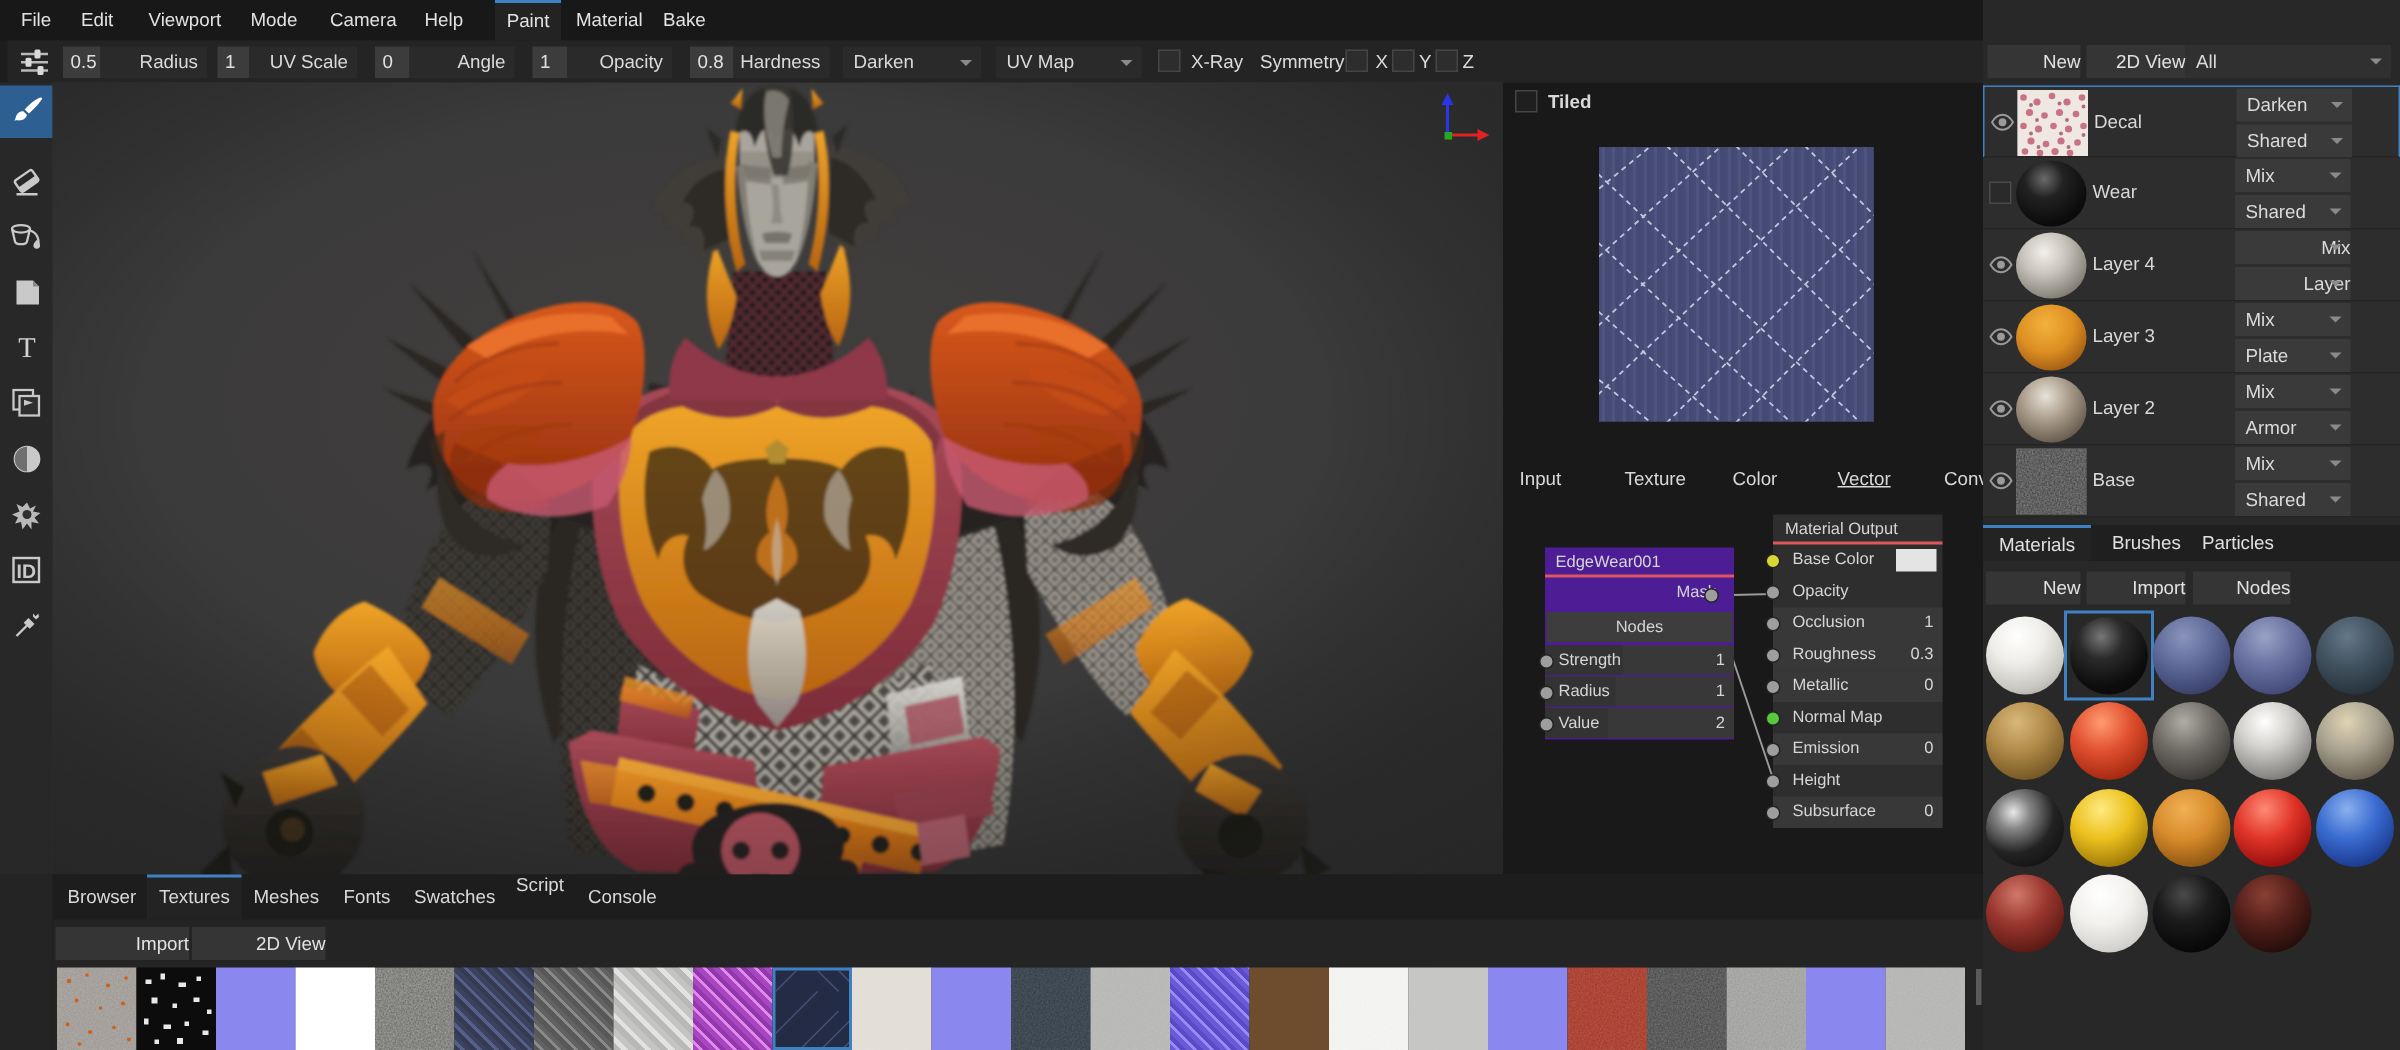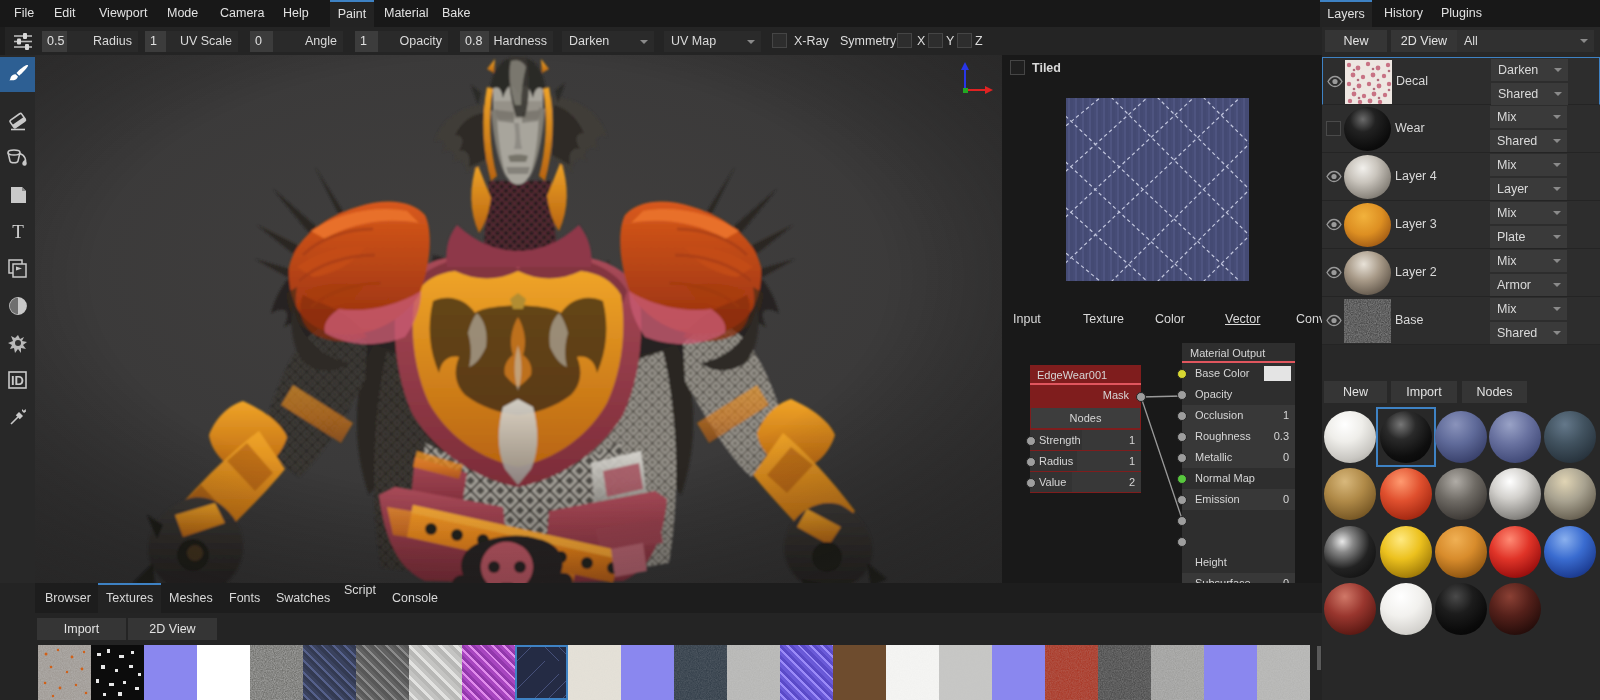--- a/index.html
+++ b/index.html
@@ -36,21 +36,21 @@
 
   
   #panel2d { left:1002px; top:55px; width:320px; height:528px; background:#191919; }
   .grid { background-image:
       repeating-linear-gradient(0deg, rgba(255,255,255,0.025) 0 1px, transparent 1px 9px),
       repeating-linear-gradient(90deg, rgba(255,255,255,0.025) 0 1px, transparent 1px 9px); }
 
   
   #rightpanel { left:1322px; top:0; width:278px; height:700px; background:#282828; }
   .rtab { position:absolute; height:27px; line-height:27px; font-size:12.5px; color:#e0e0e0; }
-  .btn { position:absolute; background:#353535; color:#e2e2e2; font-size:12.5px; text-align:center; }
+  .btn { position:absolute; background:#353535; color:#e2e2e2; font-size:12.5px; text-align:right; }
 
   
   #bottombar { left:35px; top:583px; width:1287px; height:117px; background:#242424; }
 </style>
 </head>
 <body>
 <div id="stage">
   <svg width="0" height="0" style="position:absolute">
     <defs>
       <filter id="noisef" x="0" y="0" width="100%" height="100%">
@@ -413,21 +413,21 @@
     <span class="abs txt" style="left:81px; top:257px;">Texture</span>
     <span class="abs txt" style="left:153px; top:257px;">Color</span>
     <span class="abs txt" style="left:223px; top:257px;text-decoration:underline;">Vector</span>
     <span class="abs txt" style="left:294px; top:257px;">Conv</span>
 
     <svg class="abs" style="left:0; top:0;" width="320" height="528" viewBox="0 0 320 528">
       <path d="M139 342 L180 341" stroke="#9a9a9a" stroke-width="1.3" fill="none"></path>
       <path d="M139 342 L180 464" stroke="#9a9a9a" stroke-width="1.3" fill="none"></path>
     </svg>
 
-    <div class="abs" style="left:28px; top:310px; width:111px; background:#7f1d1d; font-size:11px; color:#d6d6d6;">
+    <div class="abs" style="left:28px; top:310px; width:126px; background:#4c1d95; font-size:11px; color:#d6d6d6;">
       <div style="height:20px; line-height:20px; padding-left:7px; border-bottom:2px solid #e0565e;">EdgeWear001</div>
       <div style="height:20px; line-height:20px; text-align:right; padding-right:12px;">Mask</div>
       <div style="height:3px"></div>
       <div style="height:20px; line-height:20px; text-align:center; background:#3d3d3d; margin:0 1px;">Nodes</div>
       <div style="height:1px"></div>
       <div style="height:20px; line-height:20px; background:#383838; margin:1px 0;"><span style="padding-left:9px; background:#333; display:inline-block; width:52px; height:20px;">Strength</span><span style="float:right; padding-right:6px;">1</span></div>
       <div style="height:20px; line-height:20px; background:#383838; margin:1px 0;"><span style="padding-left:9px; background:#333; display:inline-block; width:47px; height:20px;">Radius</span><span style="float:right; padding-right:6px;">1</span></div>
       <div style="height:20px; line-height:20px; background:#383838; margin:1px 0;"><span style="padding-left:9px; background:#333; display:inline-block; width:42px; height:20px;">Value</span><span style="float:right; padding-right:6px;">2</span></div>
     </div>
     <svg class="abs" style="left:22px; top:304px;" width="124" height="140">
@@ -439,41 +439,36 @@
 
     <div class="abs" style="left:180px; top:288px; width:113px; background:#2e2e2e; font-size:11px; color:#d6d6d6;">
       <div style="height:20px; line-height:20px; padding-left:8px; border-bottom:2px solid #e0565e;">Material Output</div>
       <div style="height:21px; line-height:21px; padding-left:13px; position:relative;">Base Color<span class="abs" style="right:4px; top:3px; width:27px; height:15px; background:#e4e4e4;"></span></div>
       <div style="height:21px; line-height:21px; padding-left:13px;">Opacity</div>
       <div style="height:21px; line-height:21px; padding-left:13px; background:#383838;">Occlusion<span style="float:right; padding-right:6px;">1</span></div>
       <div style="height:21px; line-height:21px; padding-left:13px; background:#383838;">Roughness<span style="float:right; padding-right:6px;">0.3</span></div>
       <div style="height:21px; line-height:21px; padding-left:13px; background:#383838;">Metallic<span style="float:right; padding-right:6px;">0</span></div>
       <div style="height:21px; line-height:21px; padding-left:13px;">Normal Map</div>
       <div style="height:21px; line-height:21px; padding-left:13px; background:#383838;">Emission<span style="float:right; padding-right:6px;">0</span></div>
-      <div style="height:21px; line-height:21px; padding-left:13px;margin-top:42px;">Height</div>
+      <div style="height:21px; line-height:21px; padding-left:13px;">Height</div>
       <div style="height:21px; line-height:21px; padding-left:13px; background:#383838;">Subsurface<span style="float:right; padding-right:6px;">0</span></div>
     </div>
     <svg class="abs" style="left:174px; top:282px;" width="16" height="220">
       <circle cx="6" cy="37" r="4.5" fill="#d8d832" stroke="#242424"></circle>
       <circle cx="6" cy="58" r="4.5" fill="#9e9e9e" stroke="#242424"></circle>
       <circle cx="6" cy="79" r="4.5" fill="#9e9e9e" stroke="#242424"></circle>
       <circle cx="6" cy="100" r="4.5" fill="#9e9e9e" stroke="#242424"></circle>
       <circle cx="6" cy="121" r="4.5" fill="#9e9e9e" stroke="#242424"></circle>
       <circle cx="6" cy="142" r="4.5" fill="#58c83e" stroke="#242424"></circle>
       <circle cx="6" cy="163" r="4.5" fill="#9e9e9e" stroke="#242424"></circle>
       <circle cx="6" cy="184" r="4.5" fill="#9e9e9e" stroke="#242424"></circle>
       <circle cx="6" cy="205" r="4.5" fill="#9e9e9e" stroke="#242424"></circle>
     </svg>
   </div>
   <div id="rightpanel" class="abs">
-    <div class="abs" style="left:0; top:0; width:278px; height:27px; background:#181818;">
-      <div class="rtab tab-active" style="left:-2px; width:52px; text-align:center; line-height:25px;">Layers</div>
-      <div class="rtab" style="left:62px;">History</div>
-      <div class="rtab" style="left:119px;">Plugins</div>
-    </div>
     <div class="btn" style="left:3px; top:30px; width:62px; height:22px; line-height:22px;">New</div>
     <div class="btn" style="left:69px; top:30px; width:66px; height:22px; line-height:22px;">2D View</div>
     <div class="drop" style="left:135px; top:30px; width:137px; height:22px; line-height:22px; background:#303030;">All</div>
 
     <div id="layers">
 <div class="abs" style="left:0; top:57px; width:278px; height:48px; background:#2d2d2d; border:1px solid #3e82c4; border-bottom:1px solid #242424;">
           <svg class="abs" style="left:4px;top:17px" width="16" height="13" viewBox="0 0 16 13">
             <path d="M1 6.5C3 3 5.5 1.5 8 1.5S13 3 15 6.5C13 10 10.5 11.5 8 11.5S3 10 1 6.5z" fill="none" stroke="#9a9a9a" stroke-width="1.3"></path>
             <circle cx="8" cy="6.5" r="2.6" fill="#9a9a9a"></circle>
           </svg>
@@ -520,21 +515,21 @@
           <div class="drop" style="left:168px; top:1px; width:77px; height:22px; line-height:22px; background:#3a3a3a;">Darken</div>
           <div class="drop" style="left:168px; top:25px; width:77px; height:22px; line-height:22px; background:#3a3a3a;">Shared</div>
         </div>
 <div class="abs" style="left:0; top:105px; width:278px; height:48px; background:#2d2d2d;  border-bottom:1px solid #242424;">
           <div class="abs" style="left:4px;top:16px;width:15px;height:15px;background:#2a2a2a;border:1px solid #4a4a4a;"></div>
           <div class="abs" style="left:22px; top:2px; width:47px; height:44px; background:radial-gradient(circle at 40% 28%, #6a6a6a 0%, #222 30%, #0c0c0c 70%, #050505 100%); border-radius:50%;"></div>
           <span class="abs txt" style="left:73px; top:16px;">Wear</span>
           <div class="drop" style="left:168px; top:1px; width:77px; height:22px; line-height:22px; background:#3a3a3a;">Mix</div>
           <div class="drop" style="left:168px; top:25px; width:77px; height:22px; line-height:22px; background:#3a3a3a;">Shared</div>
         </div>
-<div class="abs" style="left:0; top:153px; width:278px; height:48px; background:#2d2d2d;  border-bottom:1px solid #242424;">
+<div class="abs" style="left:0; top:153px; width:278px; height:48px; background:#2d2d2d;  border-bottom:1px solid #242424;text-align:right;">
           <svg class="abs" style="left:4px;top:17px" width="16" height="13" viewBox="0 0 16 13">
             <path d="M1 6.5C3 3 5.5 1.5 8 1.5S13 3 15 6.5C13 10 10.5 11.5 8 11.5S3 10 1 6.5z" fill="none" stroke="#9a9a9a" stroke-width="1.3"></path>
             <circle cx="8" cy="6.5" r="2.6" fill="#9a9a9a"></circle>
           </svg>
           <div class="abs" style="left:22px; top:2px; width:47px; height:44px; background:radial-gradient(circle at 40% 30%, #f2f0ec 0%, #c9c4bc 35%, #8d8880 70%, #55524c 100%); border-radius:50%;"></div>
           <span class="abs txt" style="left:73px; top:16px;">Layer 4</span>
           <div class="drop" style="left:168px; top:1px; width:77px; height:22px; line-height:22px; background:#3a3a3a;">Mix</div>
           <div class="drop" style="left:168px; top:25px; width:77px; height:22px; line-height:22px; background:#3a3a3a;">Layer</div>
         </div>
 <div class="abs" style="left:0; top:201px; width:278px; height:48px; background:#2d2d2d;  border-bottom:1px solid #242424;">
@@ -565,20 +560,25 @@
           <div class="abs" style="left:22px; top:2px; width:47px; height:44px; background:#555;"><svg width="47" height="44">
               <rect width="47" height="44" fill="#3a3a3a"></rect>
               <rect width="47" height="44" filter="url(#noisef)" opacity="0.55"></rect>
             </svg></div>
           <span class="abs txt" style="left:73px; top:16px;">Base</span>
           <div class="drop" style="left:168px; top:1px; width:77px; height:22px; line-height:22px; background:#3a3a3a;">Mix</div>
           <div class="drop" style="left:168px; top:25px; width:77px; height:22px; line-height:22px; background:#3a3a3a;">Shared</div>
         </div>
 </div>
 
+    <div class="abs" style="left:0; top:350px; width:278px; height:24px; background:#1f1f1f;">
+      <div class="rtab tab-active" style="left:0px; width:72px; height:24px; text-align:center; line-height:23px;">Materials</div>
+      <div class="rtab" style="left:86px; line-height:24px;">Brushes</div>
+      <div class="rtab" style="left:146px; line-height:24px;">Particles</div>
+    </div>
     <div class="btn" style="left:2px; top:381px; width:63px; height:22px; line-height:22px;">New</div>
     <div class="btn" style="left:69px; top:381px; width:66px; height:22px; line-height:22px;">Import</div>
     <div class="btn" style="left:140px; top:381px; width:65px; height:22px; line-height:22px;">Nodes</div>
     <div id="matgrid">
 <div class="abs" style="left:2px; top:411px; width:52px; height:52px; border-radius:50%; background:radial-gradient(circle at 40% 26%, #ffffff 0%, #efeeea 35%, #c9c7c2 70%, #96948e 100%);"></div>
 <div class="abs" style="left:58px; top:411px; width:52px; height:52px; border-radius:50%; background:radial-gradient(circle at 40% 26%, #777 0%, #2a2a2a 30%, #0e0e0e 65%, #030303 100%);"></div>
 <div class="abs" style="left:54px; top:407px; width:60px; height:60px; border:2px solid #3e82c4;"></div>
 <div class="abs" style="left:113px; top:411px; width:52px; height:52px; border-radius:50%; background:radial-gradient(circle at 40% 26%, #8a93bb 0%, #5f6a99 40%, #3d4570 75%, #252a48 100%);"></div>
 <div class="abs" style="left:167px; top:411px; width:52px; height:52px; border-radius:50%; background:radial-gradient(circle at 40% 26%, #99a2c6 0%, #6972a0 40%, #454e7c 75%, #2a3054 100%);"></div>
 <div class="abs" style="left:222px; top:411px; width:52px; height:52px; border-radius:50%; background:radial-gradient(circle at 40% 26%, #64788a 0%, #41525f 40%, #2a3640 75%, #161d24 100%);"></div>

